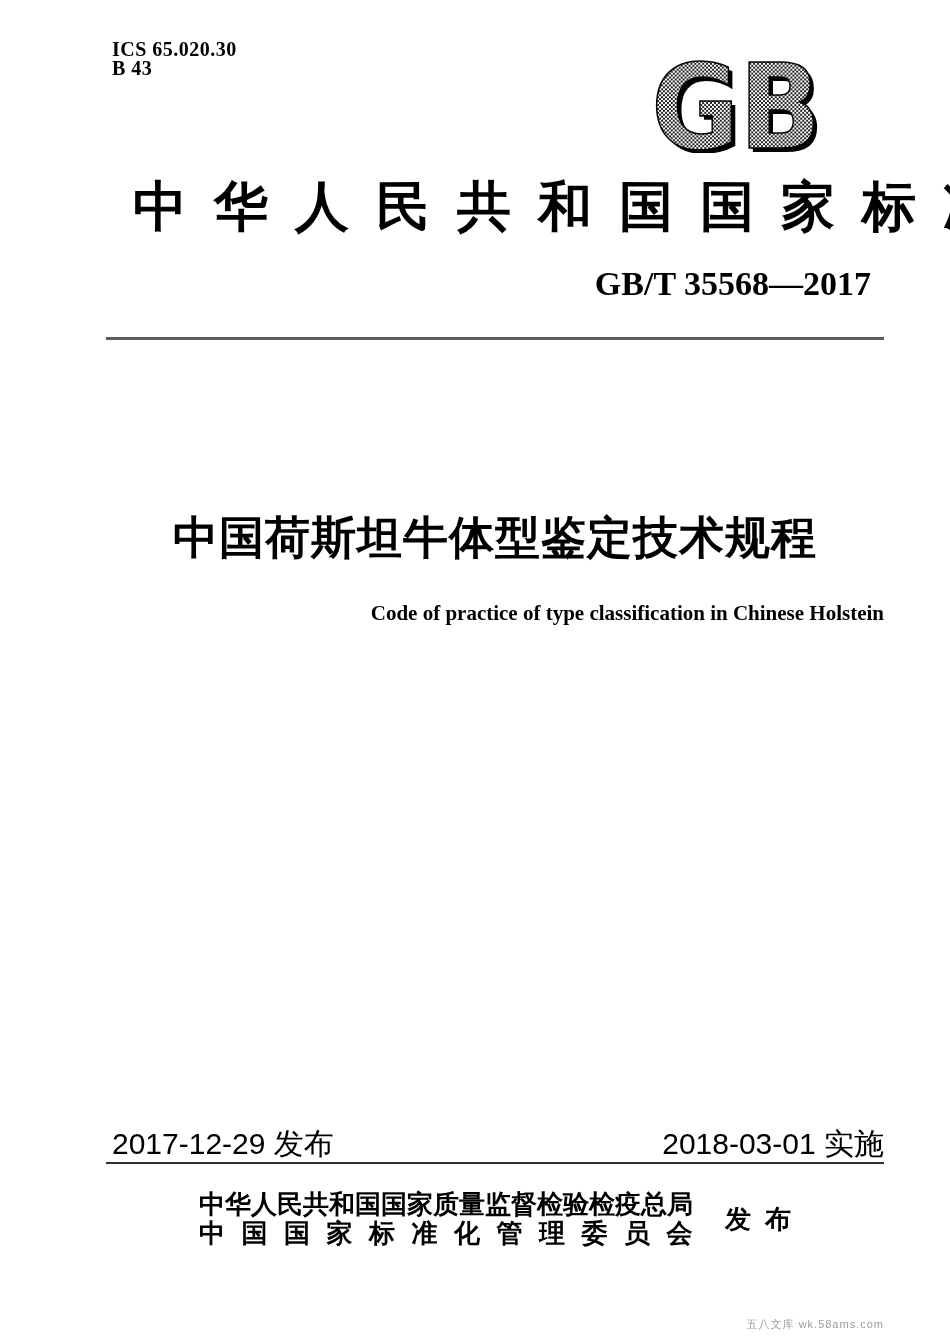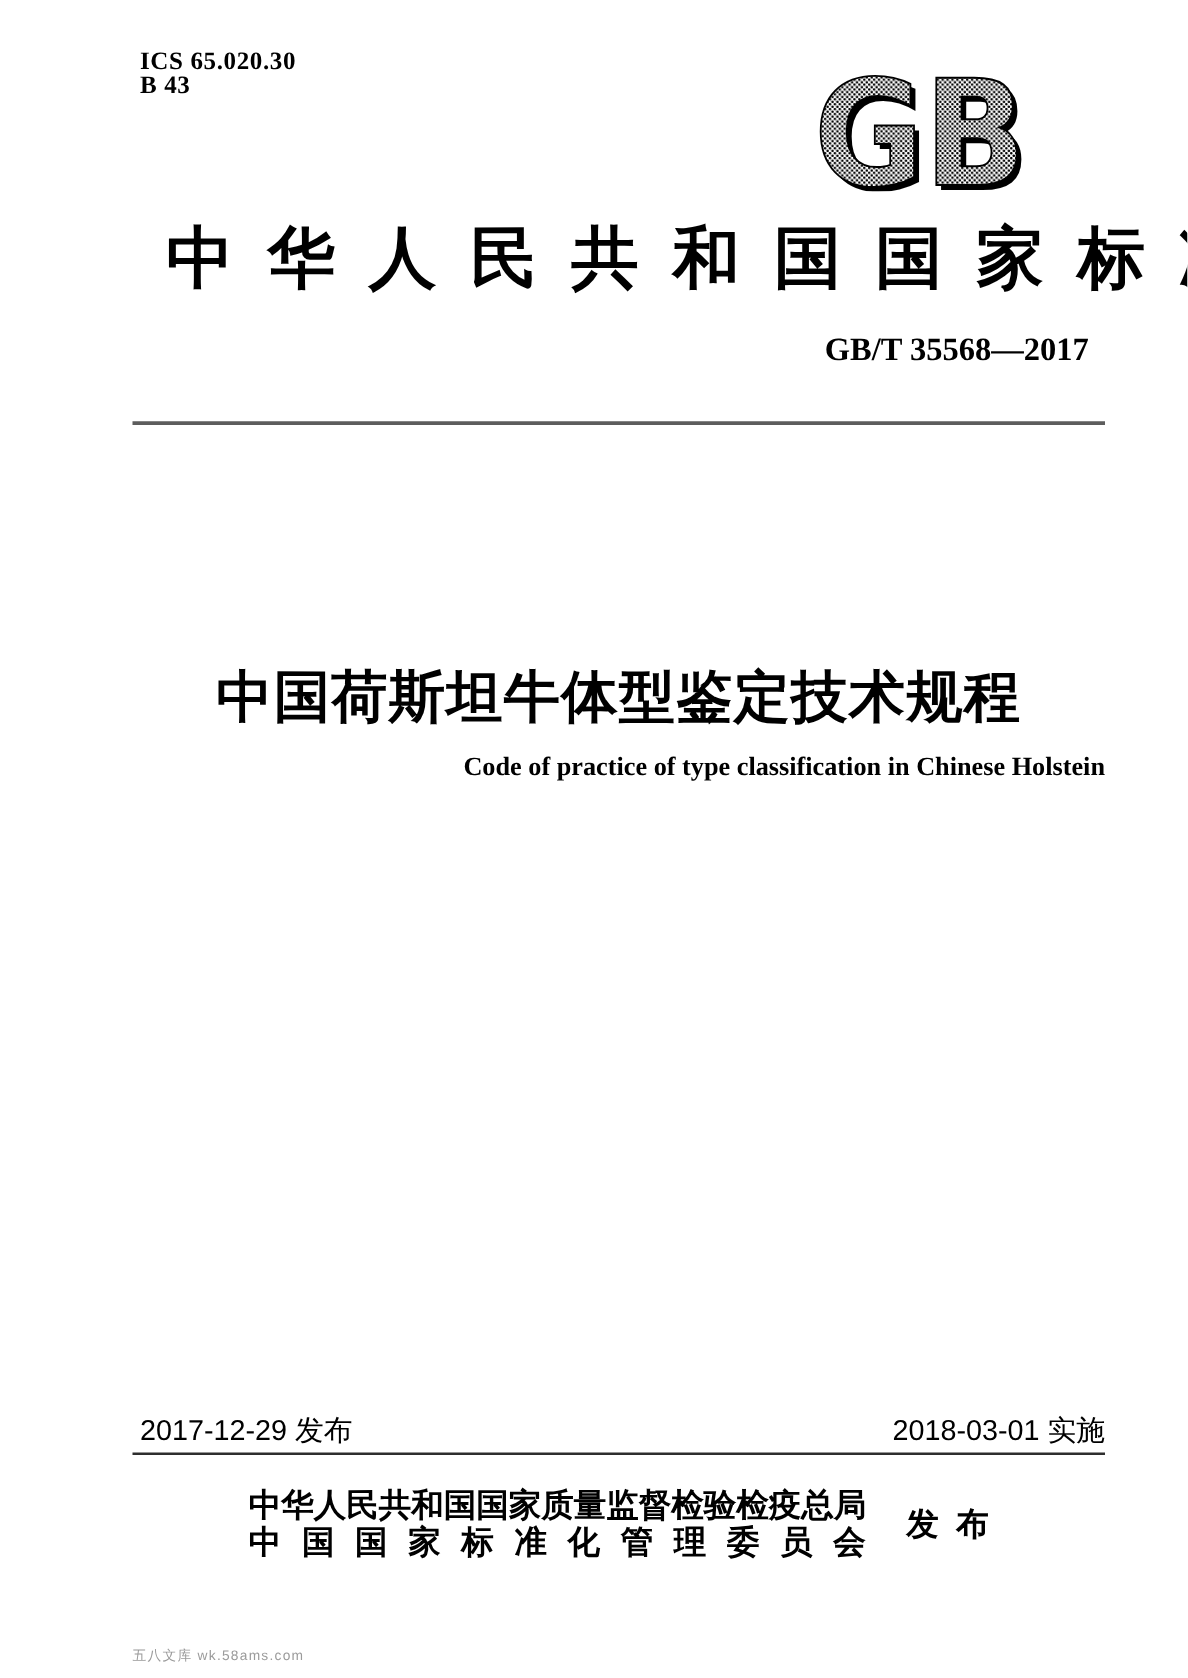--- a/index.html
+++ b/index.html
@@ -37,59 +37,58 @@
     line-height: 60px;
     font-family: "Liberation Serif", "DejaVu Serif", serif;
   }
 
   
   .std-number {
     left: 106px; width: 778px; top: 265px;
     text-align: right;
     padding-right: 13px;
     box-sizing: border-box;
-    font-size: 26px; font-weight: bold;
+    font-size: 34px; font-weight: bold;
     font-family: "Liberation Serif", "DejaVu Serif", serif;
   }
 
   .rule-top {
     left: 106px; width: 778px; top: 337px; height: 3px;
     background: #5d5d5d;
   }
 
   
   .title-cn {
     left: 106px; width: 778px; top: 513px;
     text-align: center;
     white-space: nowrap;
     font-size: 45px; font-weight: bold;
     letter-spacing: 1px;
     line-height: 50px;
     font-family: "Liberation Sans", "DejaVu Sans", sans-serif;
-    margin-top: 20px;
   }
 
   
   .title-en {
     left: 106px; width: 778px; top: 600px;
     text-align: right;
     font-size: 21px; font-weight: bold;
     line-height: 26px;
     font-family: "Liberation Serif", "DejaVu Serif", serif;
   }
 
   
   .dates-row {
     left: 106px; width: 778px; top: 1130px;
     display: flex;
     justify-content: space-between;
     align-items: flex-end;
     box-sizing: border-box;
     padding-left: 6px;
-    font-size: 23px; font-weight: 500;
+    font-size: 30px; font-weight: 500;
     line-height: 28px;
     font-family: "Liberation Sans", "DejaVu Sans", sans-serif;
   }
 
   .rule-bottom {
     left: 106px; width: 778px; top: 1162px; height: 2px;
     background: #2e2e2e;
   }
 
   
@@ -117,21 +116,21 @@
     font-size: 26px; font-weight: 600;
     letter-spacing: 14px;
     margin-right: -14px;
     white-space: nowrap;
     font-family: Liberation Mono, monospace;
   }
 
   
   .watermark {
     left: 106px; width: 778px; top: 1317px;
-    text-align: left;
+    text-align: right;
     font-size: 11px;
     color: #9b9b9b;
     letter-spacing: 1px;
     font-family: "Liberation Sans", "DejaVu Sans", sans-serif;
   }
 </style>
 </head>
 <body>
 
 <div class="page">

